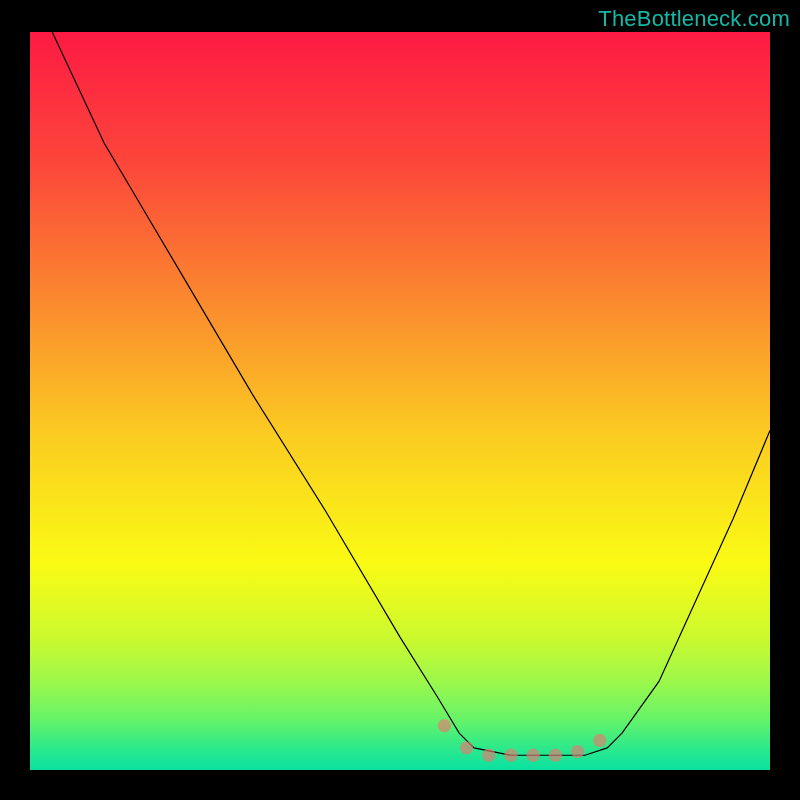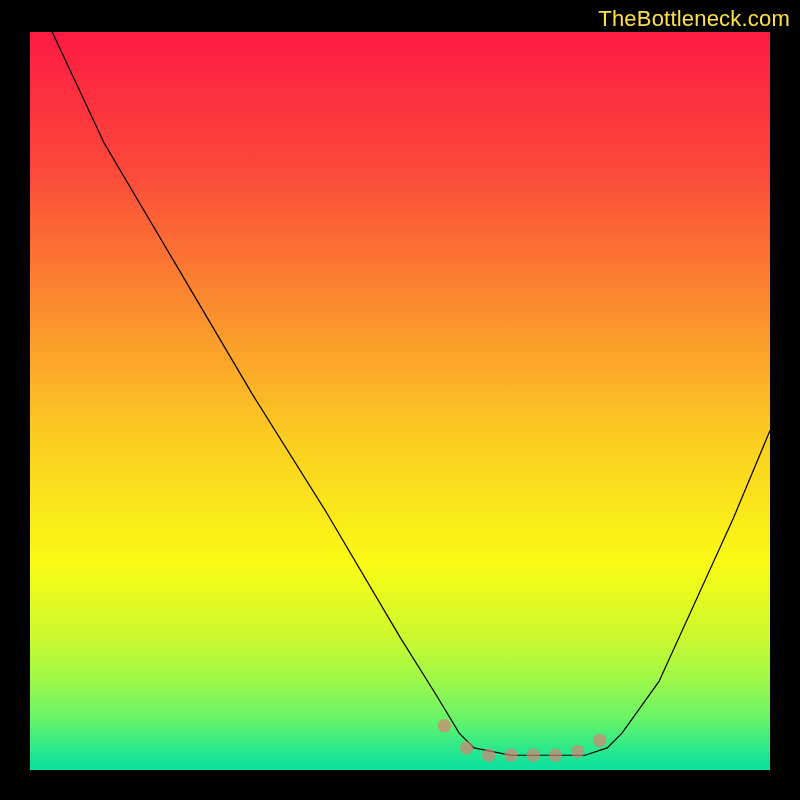--- a/index.html
+++ b/index.html
@@ -8,21 +8,21 @@
     width: 800px;
     height: 800px;
     background: #000;
     position: relative;
     font-family: Arial, Helvetica, sans-serif;
   }
   .watermark {
     position: absolute;
     top: 6px;
     right: 10px;
-    color: #fde047;
+    color: #14b8a6;
     font-size: 22px;
     font-weight: 500;
     z-index: 10;
     letter-spacing: 0.2px;
   }
   .plot-area {
     position: absolute;
     left: 30px;
     top: 32px;
     width: 740px;

